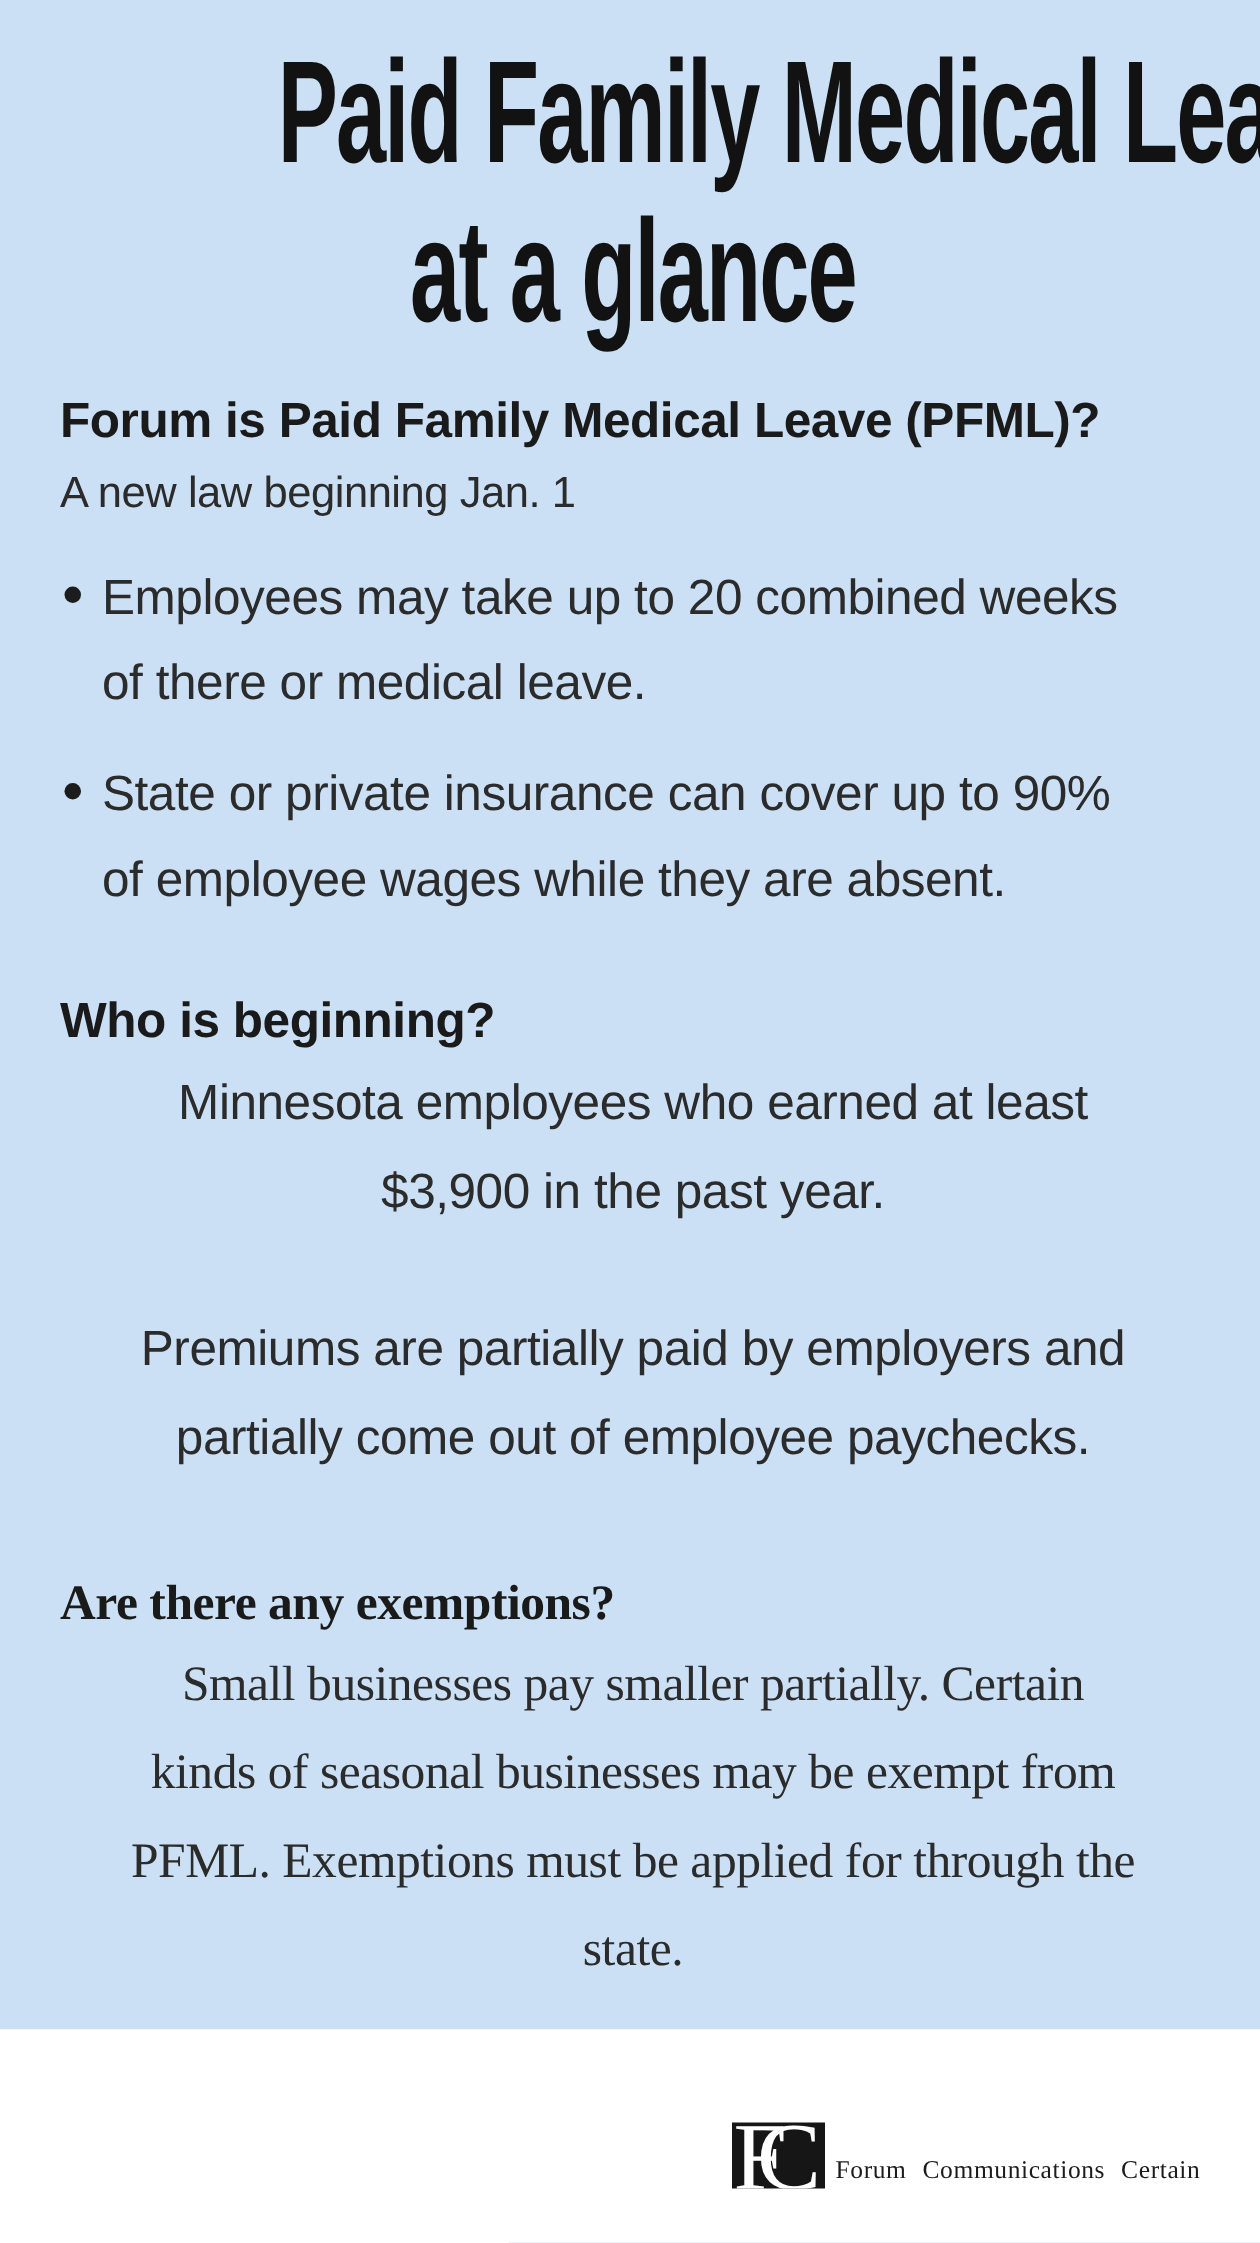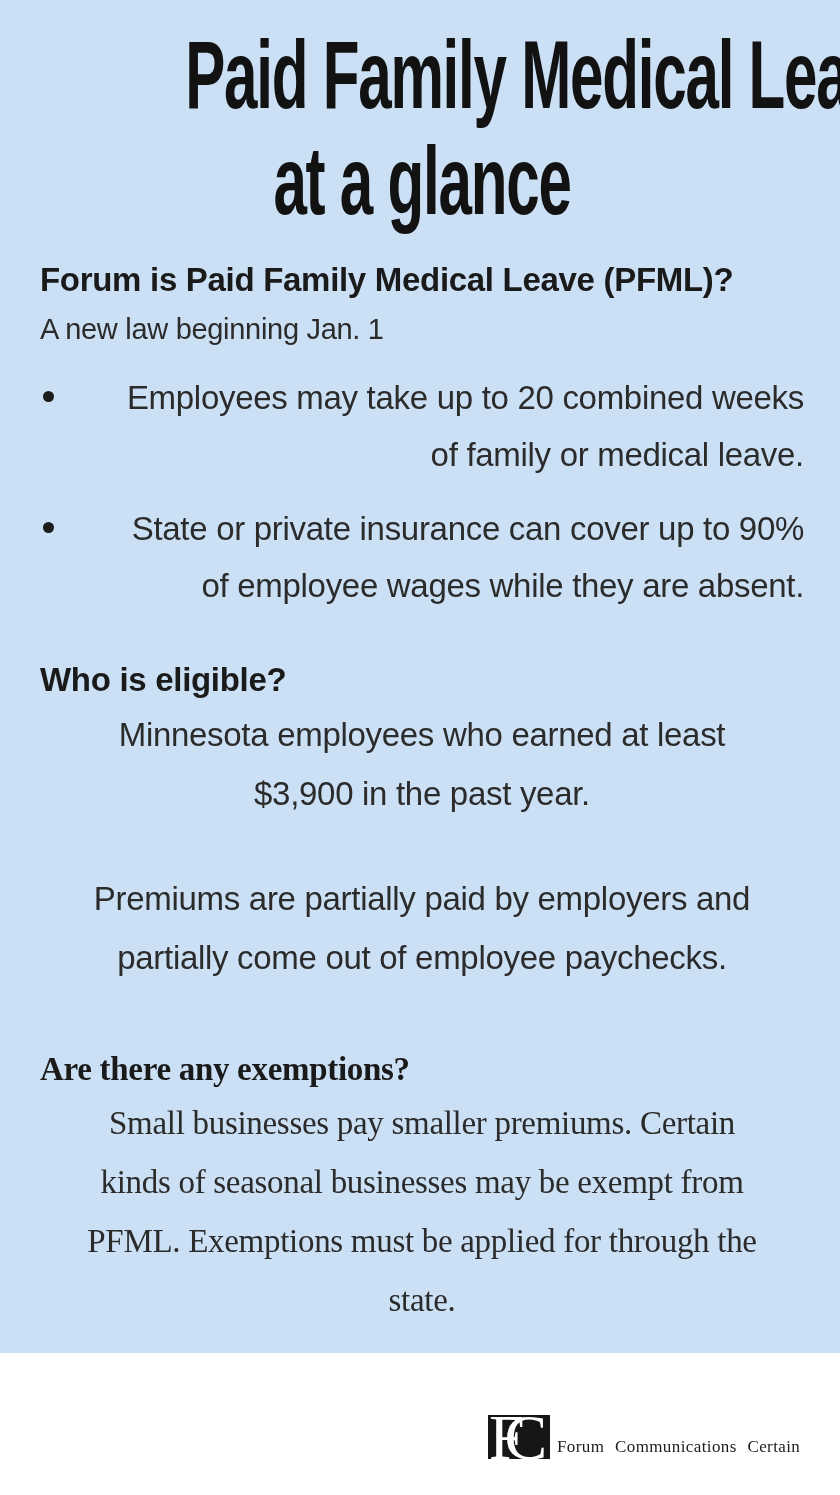--- a/index.html
+++ b/index.html
@@ -60,21 +60,21 @@
   .text-line {
     display: block;
     font-size: 33px;
     color: #2b2b2b;
     letter-spacing: -0.3px;
     line-height: 1.79;
     white-space: nowrap;
   }
 
   
-  .bullets { list-style: none; margin: 12px 0 0; padding: 0; text-align: right; }
+  .bullets { list-style: none; margin: 12px 0 0; padding: 0; }
   .bullets li { position: relative; padding-left: 28px; margin-top: 18px; }
   .bullets li .text-line { line-height: 1.72; }
   .bullet-dot {
     position: absolute; left: 3px; top: 21px;
     width: 11px; height: 11px; border-radius: 50%;
     background: #1c1c1c;
   }
 
   
   .footer { flex: 1; background: #ffffff; position: relative; }
@@ -121,49 +121,49 @@
       <span class="title-line">at a glance</span>
     </h1>
 
     <section class="section section--first">
       <h2 class="heading">Forum is Paid Family Medical Leave (PFML)?</h2>
       <p class="intro">A new law beginning Jan. 1</p>
       <ul class="bullets">
         <li>
           <span class="bullet-dot"></span>
           <span class="text-line">Employees may take up to 20 combined weeks</span>
-          <span class="text-line">of family or medical leave.</span>
+          <span class="text-line">of there or medical leave.</span>
         </li>
         <li>
           <span class="bullet-dot"></span>
           <span class="text-line">State or private insurance can cover up to 90%</span>
           <span class="text-line">of employee wages while they are absent.</span>
         </li>
       </ul>
     </section>
 
     <section class="section">
-      <h2 class="heading">Who is eligible?</h2>
+      <h2 class="heading">Who is beginning?</h2>
       <div class="body-lines">
         <span class="text-line">Minnesota employees who earned at least</span>
         <span class="text-line">$3,900 in the past year.</span>
       </div>
     </section>
 
     <section class="section">
       <div class="body-lines">
         <span class="text-line">Premiums are partially paid by employers and</span>
         <span class="text-line">partially come out of employee paychecks.</span>
       </div>
     </section>
 
     <section class="section section--exemptions">
       <h2 class="heading">Are there any exemptions?</h2>
       <div class="body-lines">
-        <span class="text-line">Small businesses pay smaller premiums. Certain</span>
+        <span class="text-line">Small businesses pay smaller partially. Certain</span>
         <span class="text-line">kinds of seasonal businesses may be exempt from</span>
         <span class="text-line">PFML. Exemptions must be applied for through the</span>
         <span class="text-line">state.</span>
       </div>
     </section>
 
   </div>
 
   <div class="footer">
     <div class="footer-brand">

